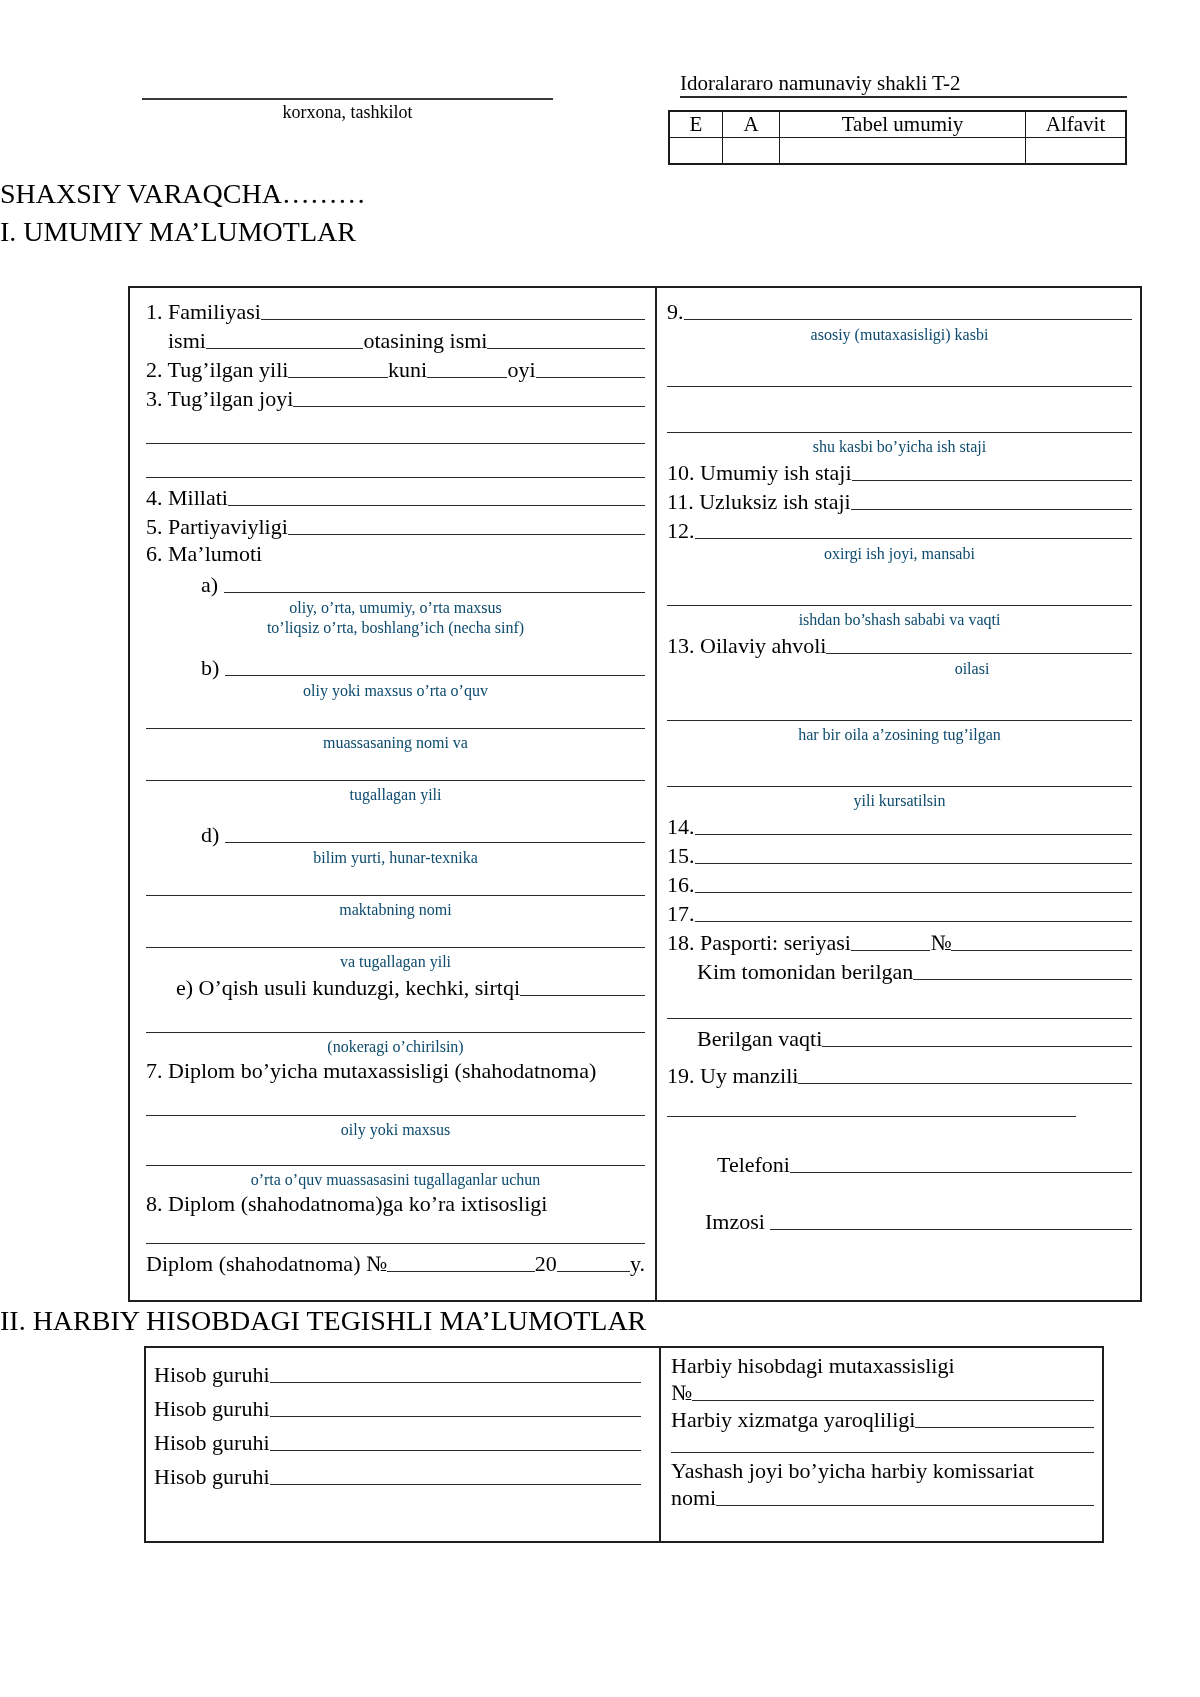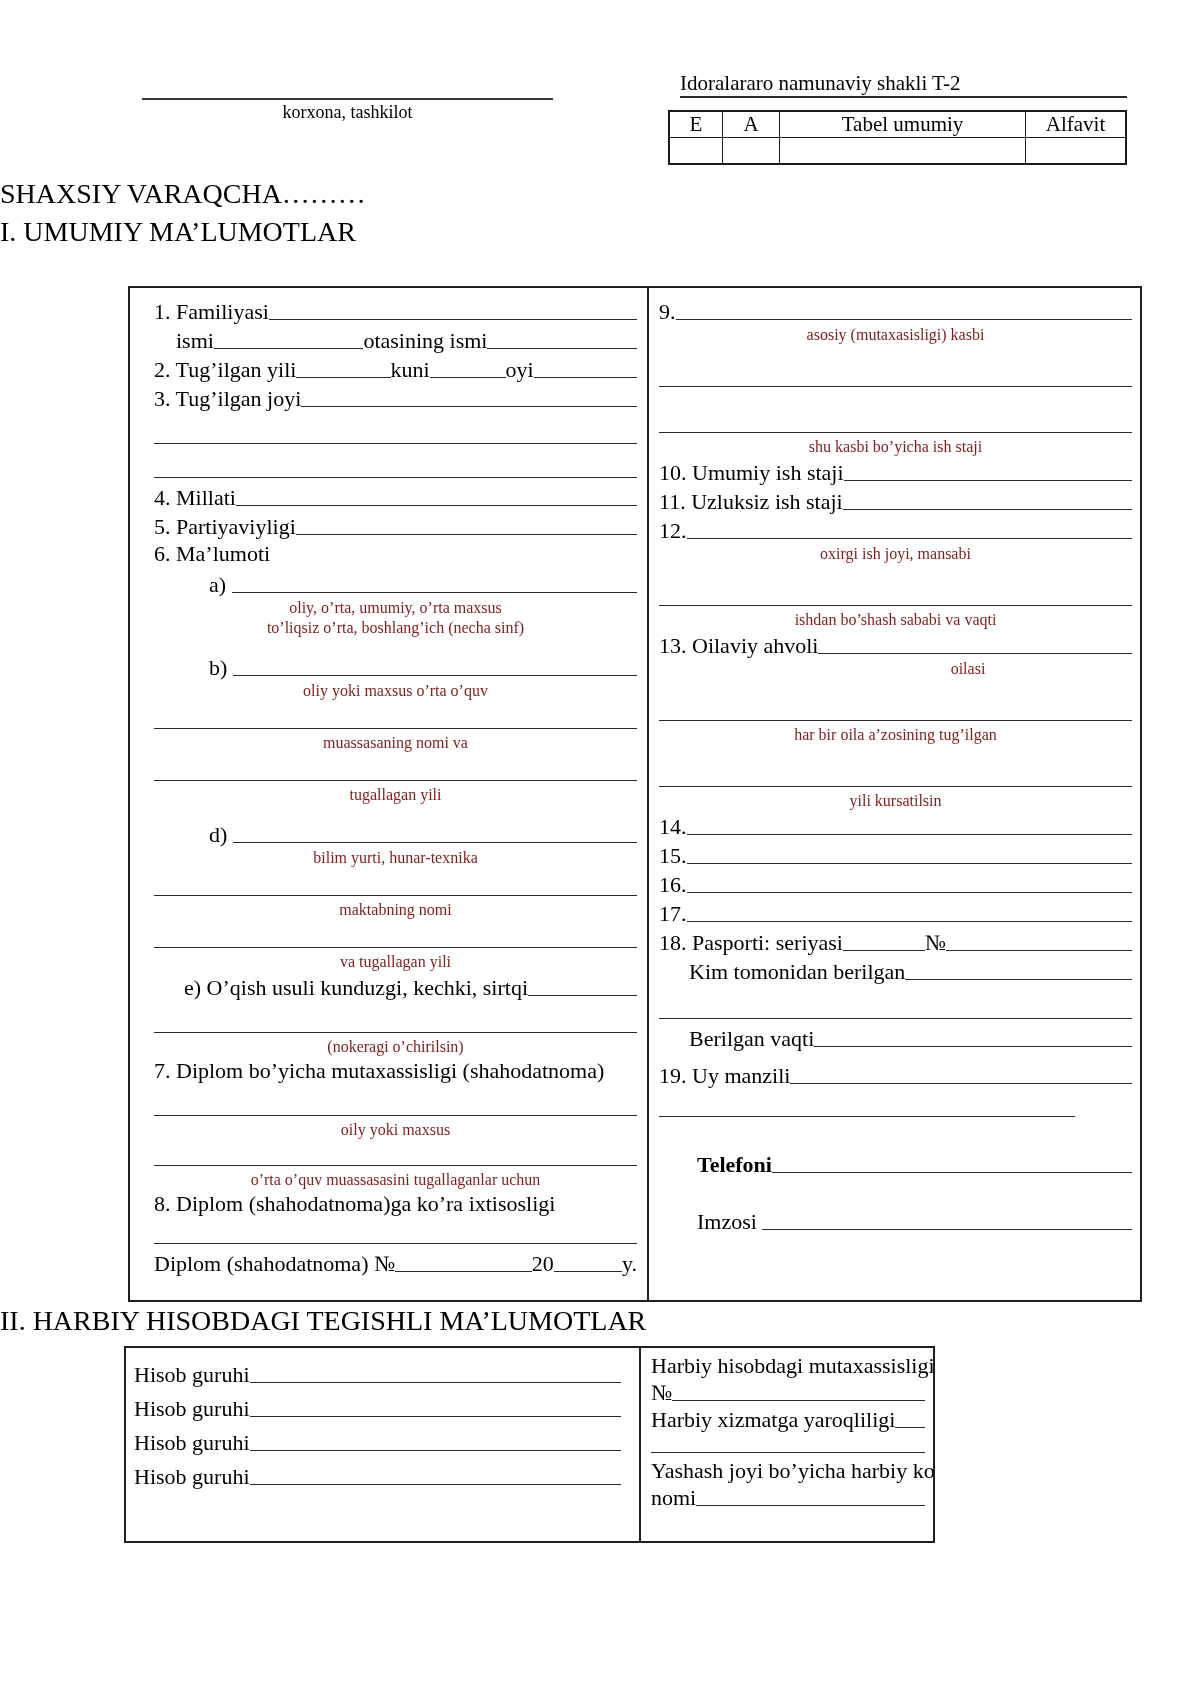--- a/index.html
+++ b/index.html
@@ -30,37 +30,37 @@
 
   .doc-title{position:absolute;left:0;width:1200px;
              font-size:28px;line-height:33px;}
   #main-title{top:177px;}
   #sec1-title{top:215px;}
   #sec2-title{top:1304px;}
 
   
   #sec1-box{position:absolute;left:128px;top:286px;width:1014px;height:1016px;
             border:2px solid #1f1f1f;box-sizing:border-box;display:flex;}
-  #sec2-box{position:absolute;left:124px;top:1346px;width:811px;height:197px;
+  #sec2-box{position:absolute;left:144px;top:1346px;width:960px;height:197px;
             border:2px solid #1f1f1f;box-sizing:border-box;display:flex;}
   .col{box-sizing:border-box;overflow:hidden;}
-  .col-left{width:519px;border-right:2px solid #1f1f1f;padding:8px 10px 0 24px;}
+  .col-left{width:519px;border-right:2px solid #1f1f1f;padding:8px 10px 0 8px;margin-left:8px;}
   .col-right{flex:1;padding:8px 8px 0 10px;}
   .col2-left{width:515px;border-right:2px solid #1f1f1f;padding:6px 18px 0 8px;}
   .col2-right{flex:1;padding:4px 8px 0 10px;}
 
   
   .row-f{display:flex;align-items:flex-end;font-size:22px;height:29px;
          line-height:26px;white-space:pre;}
   .seg-label{flex:0 0 auto;}
   .seg-fill{flex-grow:1;flex-shrink:0;flex-basis:12px;align-self:flex-end;
             margin-bottom:5px;border-bottom:1.5px solid #2a2a2a;height:0;}
   .seg-pad{flex-grow:1;flex-shrink:0;flex-basis:4px;}
   .row-b{height:19px;border-bottom:1.5px solid #2a2a2a;margin-bottom:4px;}
-  .row-c{font-size:16px;line-height:20px;height:20px;text-align:center;color:#7f1d1d;}
+  .row-c{font-size:16px;line-height:20px;height:20px;text-align:center;color:#0c4a6e;}
   .row-t{font-size:22px;line-height:27px;height:29px;white-space:pre;}
   .row-s{width:100%;}
 </style>
 </head>
 <body>
 
 <div class="page">
 
   <div id="org-line"></div>
   <div id="org-caption">korxona, tashkilot</div>
@@ -162,21 +162,21 @@
         <div class="row-f"><span class="seg-label">18. Pasporti: seriyasi</span><span class="seg-fill" style="flex-grow: 0.4;"></span><span class="seg-label">№</span><span class="seg-fill" style="flex-grow: 1;"></span></div>
         <div class="row-f" style="margin-left: 30px;"><span class="seg-label">Kim tomonidan berilgan</span><span class="seg-fill" style="flex-grow: 1;"></span></div>
         <div class="row-s" style="height: 14px;"></div>
         <div class="row-b"></div>
         <div class="row-f" style="margin-left: 30px;"><span class="seg-label">Berilgan vaqti</span><span class="seg-fill" style="flex-grow: 1;"></span></div>
         <div class="row-s" style="height: 8px;"></div>
         <div class="row-f"><span class="seg-label">19. Uy manzili</span><span class="seg-fill" style="flex-grow: 1;"></span></div>
         <div class="row-s" style="height: 8px;"></div>
         <div class="row-b" style="width: 88%;"></div>
         <div class="row-s" style="height: 28px;"></div>
-        <div class="row-f" style="margin-left: 38px; font-weight: bold;"><span class="seg-label">Telefoni</span><span class="seg-fill" style="flex-grow: 1;"></span></div>
+        <div class="row-f" style="margin-left: 50px;"><span class="seg-label">Telefoni</span><span class="seg-fill" style="flex-grow: 1;"></span></div>
         <div class="row-s" style="height: 28px;"></div>
         <div class="row-f" style="margin-left: 38px;"><span class="seg-label">Imzosi </span><span class="seg-fill" style="flex-grow: 1;"></span></div>
       </div>
   </div>
 
   <div class="doc-title" id="sec2-title">II. HARBIY HISOBDAGI TEGISHLI MA’LUMOTLAR</div>
 
   <div id="sec2-box">
     <div class="col col2-left">
         <div class="row-f" style="height: 34px;"><span class="seg-label">Hisob guruhi</span><span class="seg-fill" style="flex-grow: 1;"></span></div>

